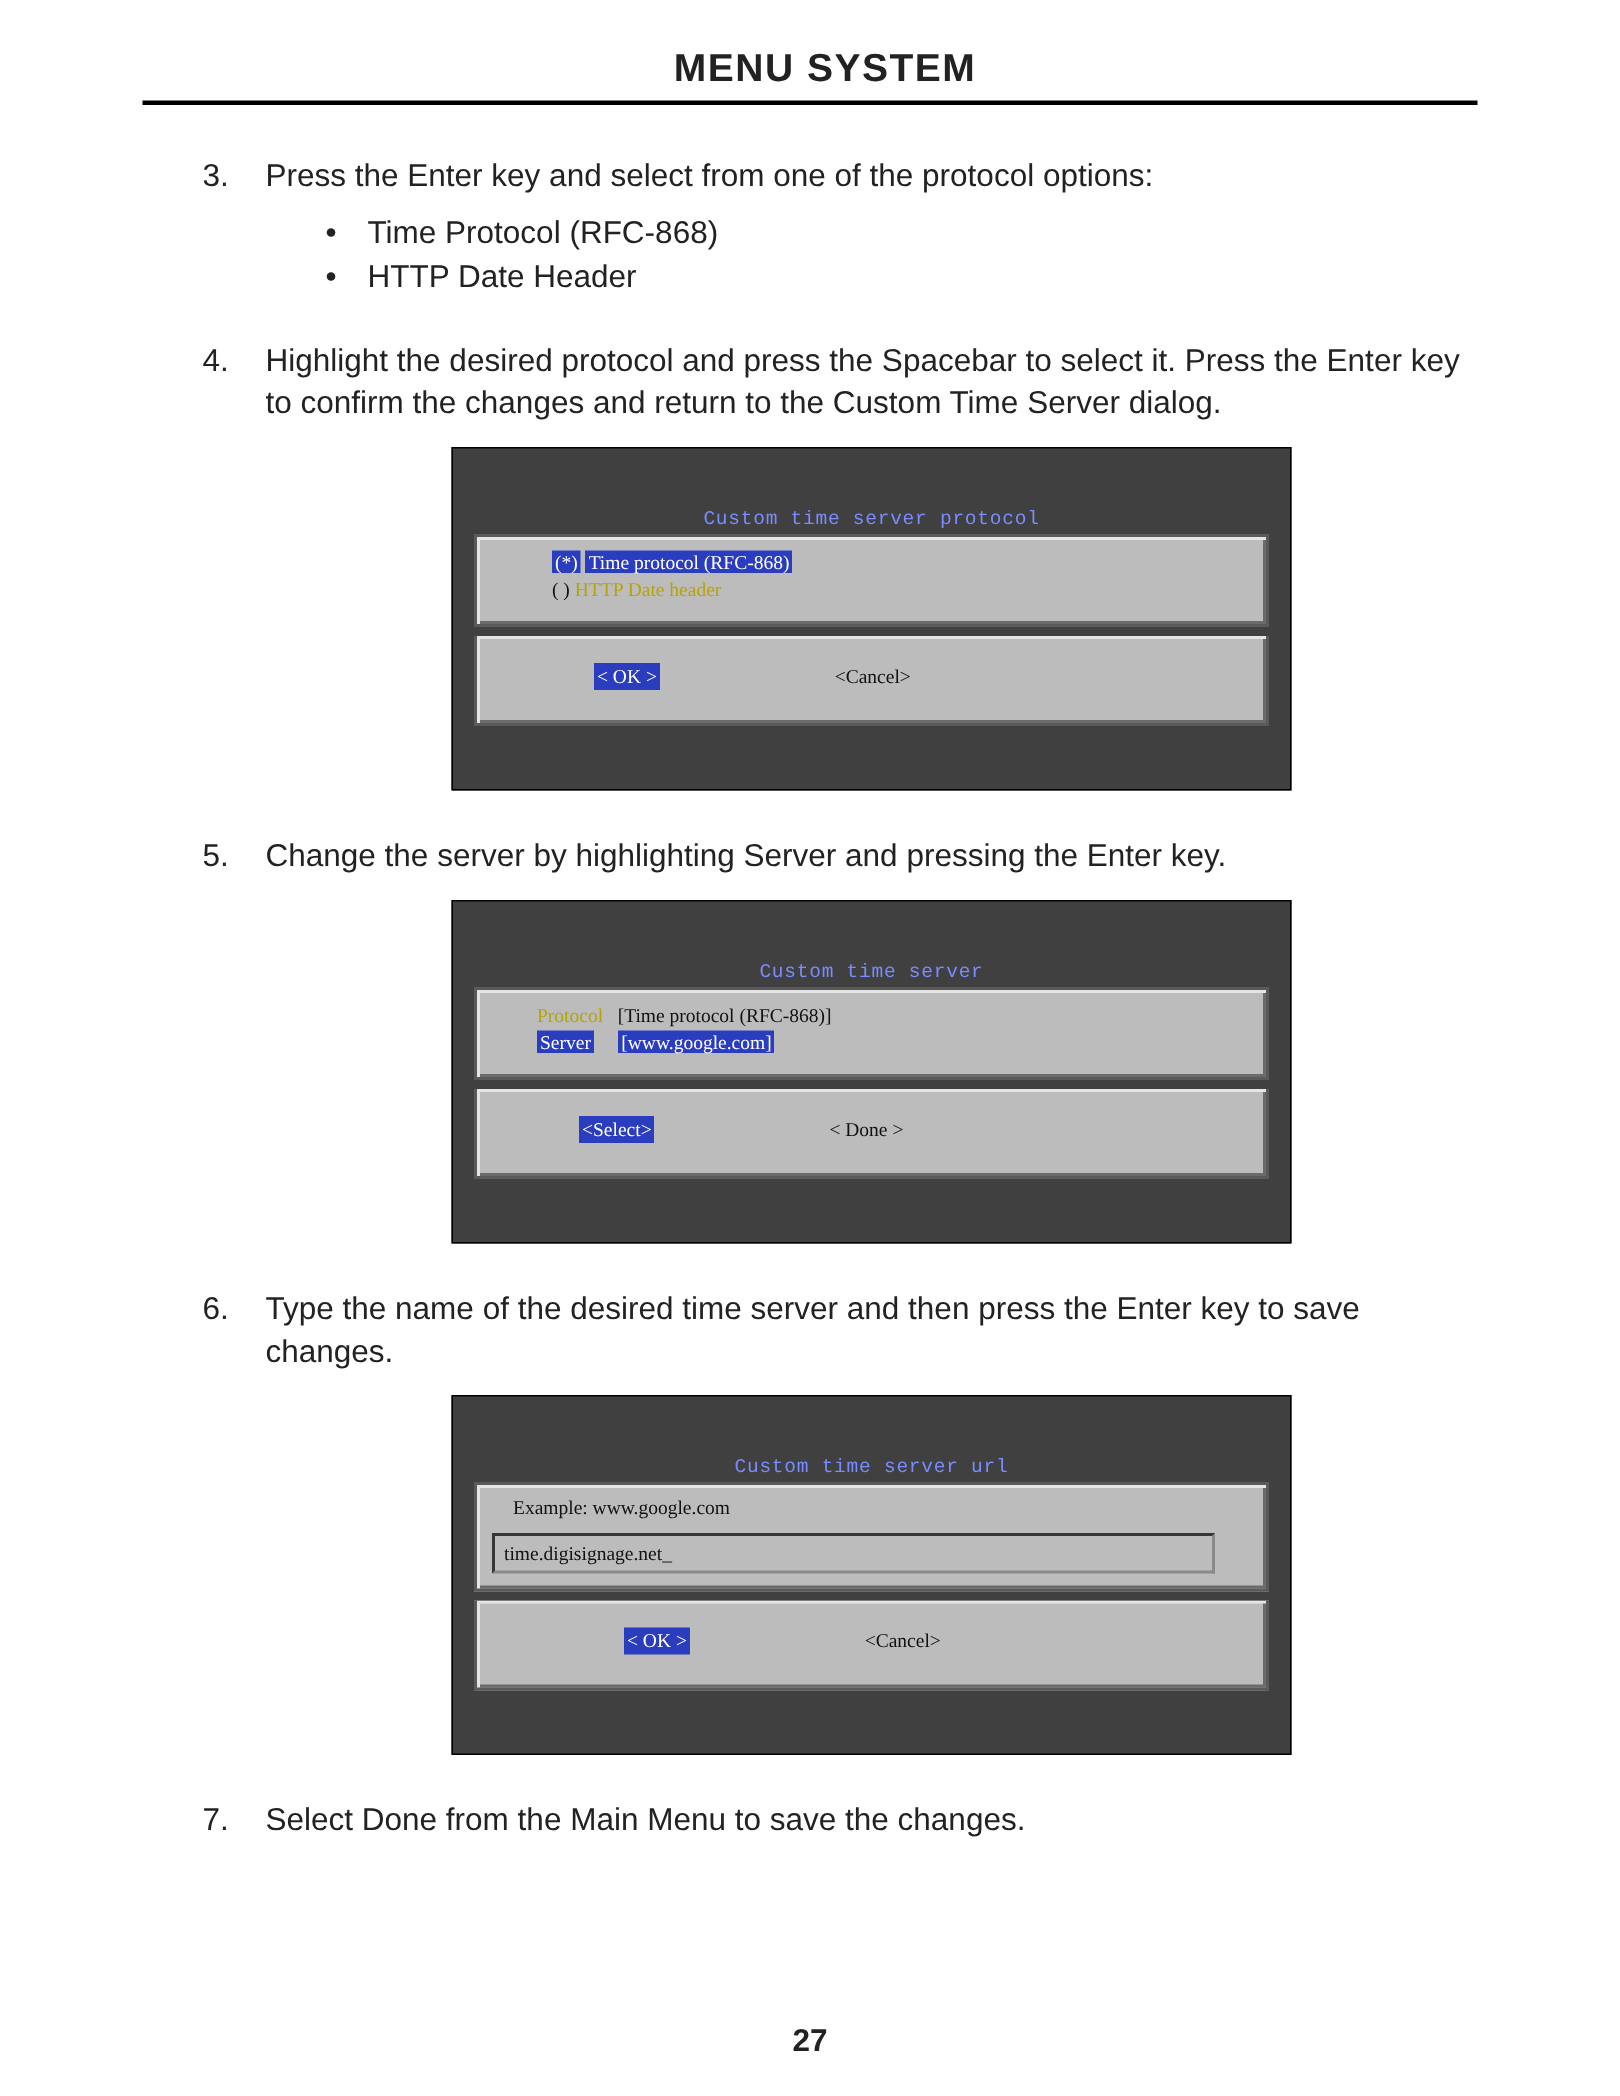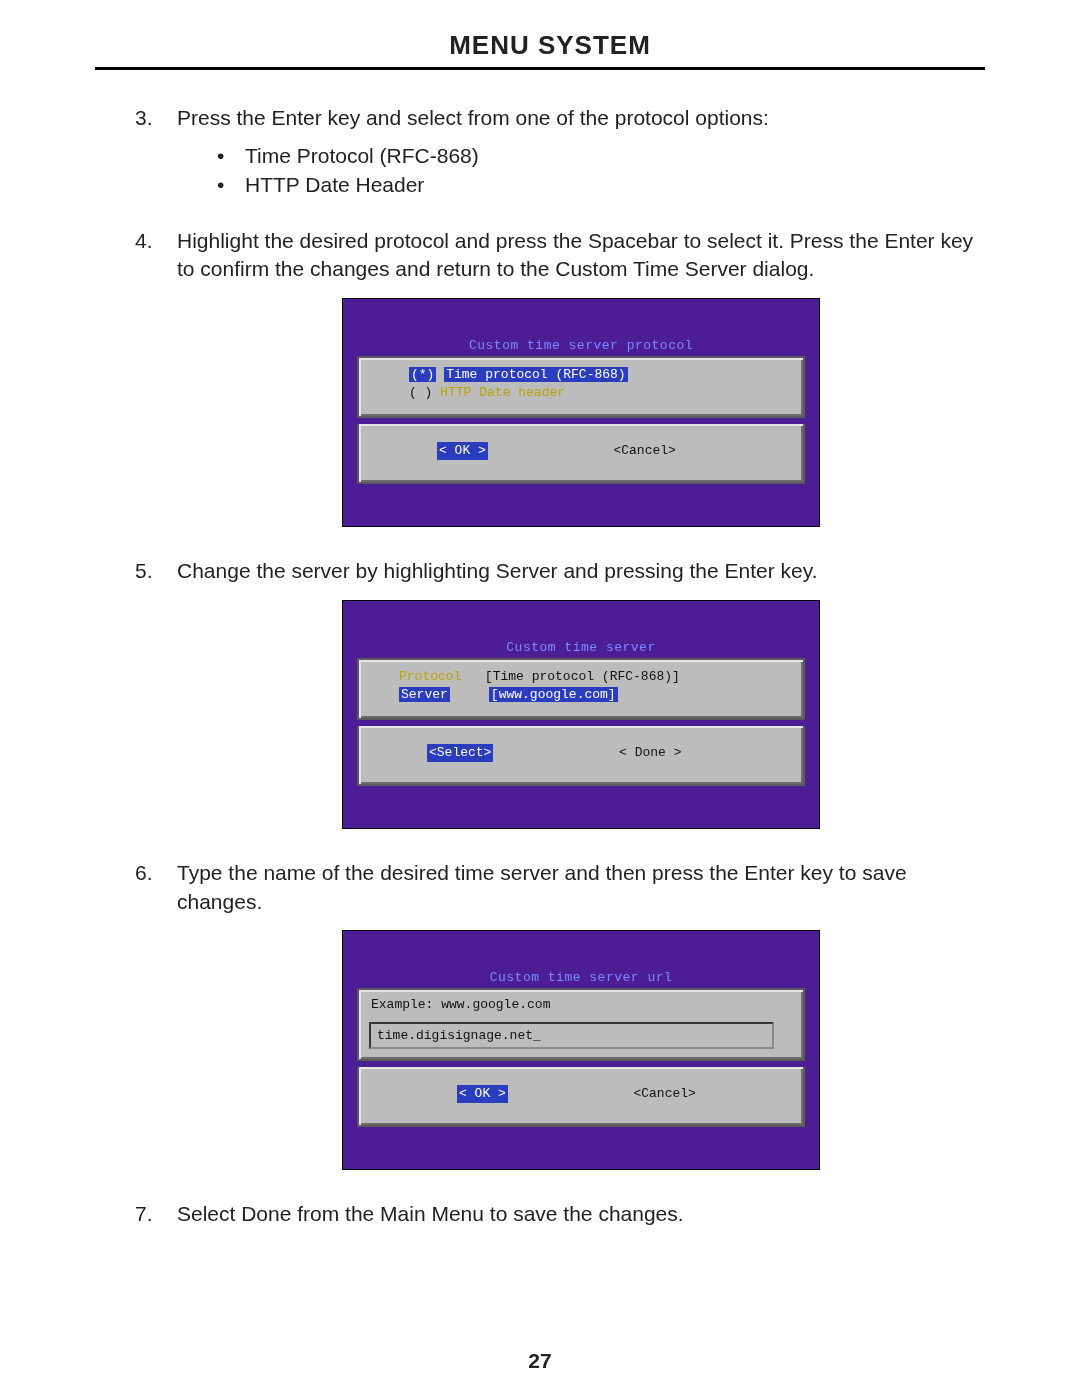--- a/index.html
+++ b/index.html
@@ -63,23 +63,23 @@
   }
   ul.sub li::before {
     content: "•";
     position: absolute;
     left: 0;
     top: 0;
   }
 
   
   .shot {
-    width: 478px;
+    width: 560px;
     margin: 14px auto 30px auto;
-    background: #4c1d95;
+    background: #404040;
     border: 1px solid #000;
     padding: 16px 14px;
     box-sizing: border-box;
     font-family: "Courier New", monospace;
     color: #c0c0c0;
   }
   .shot .dlg-title {
     text-align: center;
     color: #7a8cff;
     font-size: 13px;
@@ -87,20 +87,21 @@
     letter-spacing: 0.5px;
   }
   .panel {
     background: #bcbcbc;
     border: 2px solid #5a5a5a;
     box-shadow: inset 2px 2px 0 #e5e5e5, inset -2px -2px 0 #6b6b6b;
     padding: 8px 20px 10px 10px;
     font-size: 13px;
     color: #222;
     min-height: 40px;
+    font-family: Liberation Serif, serif;
   }
   .panel + .panel { margin-top: 6px; border-top: 0; }
   .panel-stack .panel { border-radius: 0; }
 
   .radio-row { color:#111; font-size:13px; }
   .hl {
     background: #2a3dbf;
     color: #fff;
     padding: 0 2px;
   }
@@ -121,21 +122,21 @@
     border: 2px inset #8a8a8a;
     font-size: 13px;
     padding: 3px 6px;
     margin-top: 8px;
     color:#111;
     width: 94%;
   }
   .small-top-gap { height: 22px; }
   .big-top-gap { height: 26px; }
   .radio-indent { display:block; padding-left:40px; }
-  .example { font-size:13px; color:#111; margin-top:2px; margin-left:2px; }
+  .example { font-size:13px; color:#111; margin-top:2px; margin-left:14px; }
 
   .page-num {
     text-align: center;
     font-size: 21px;
     font-weight: bold;
     margin-top: 120px;
   }
 </style>
 </head>
 <body>

